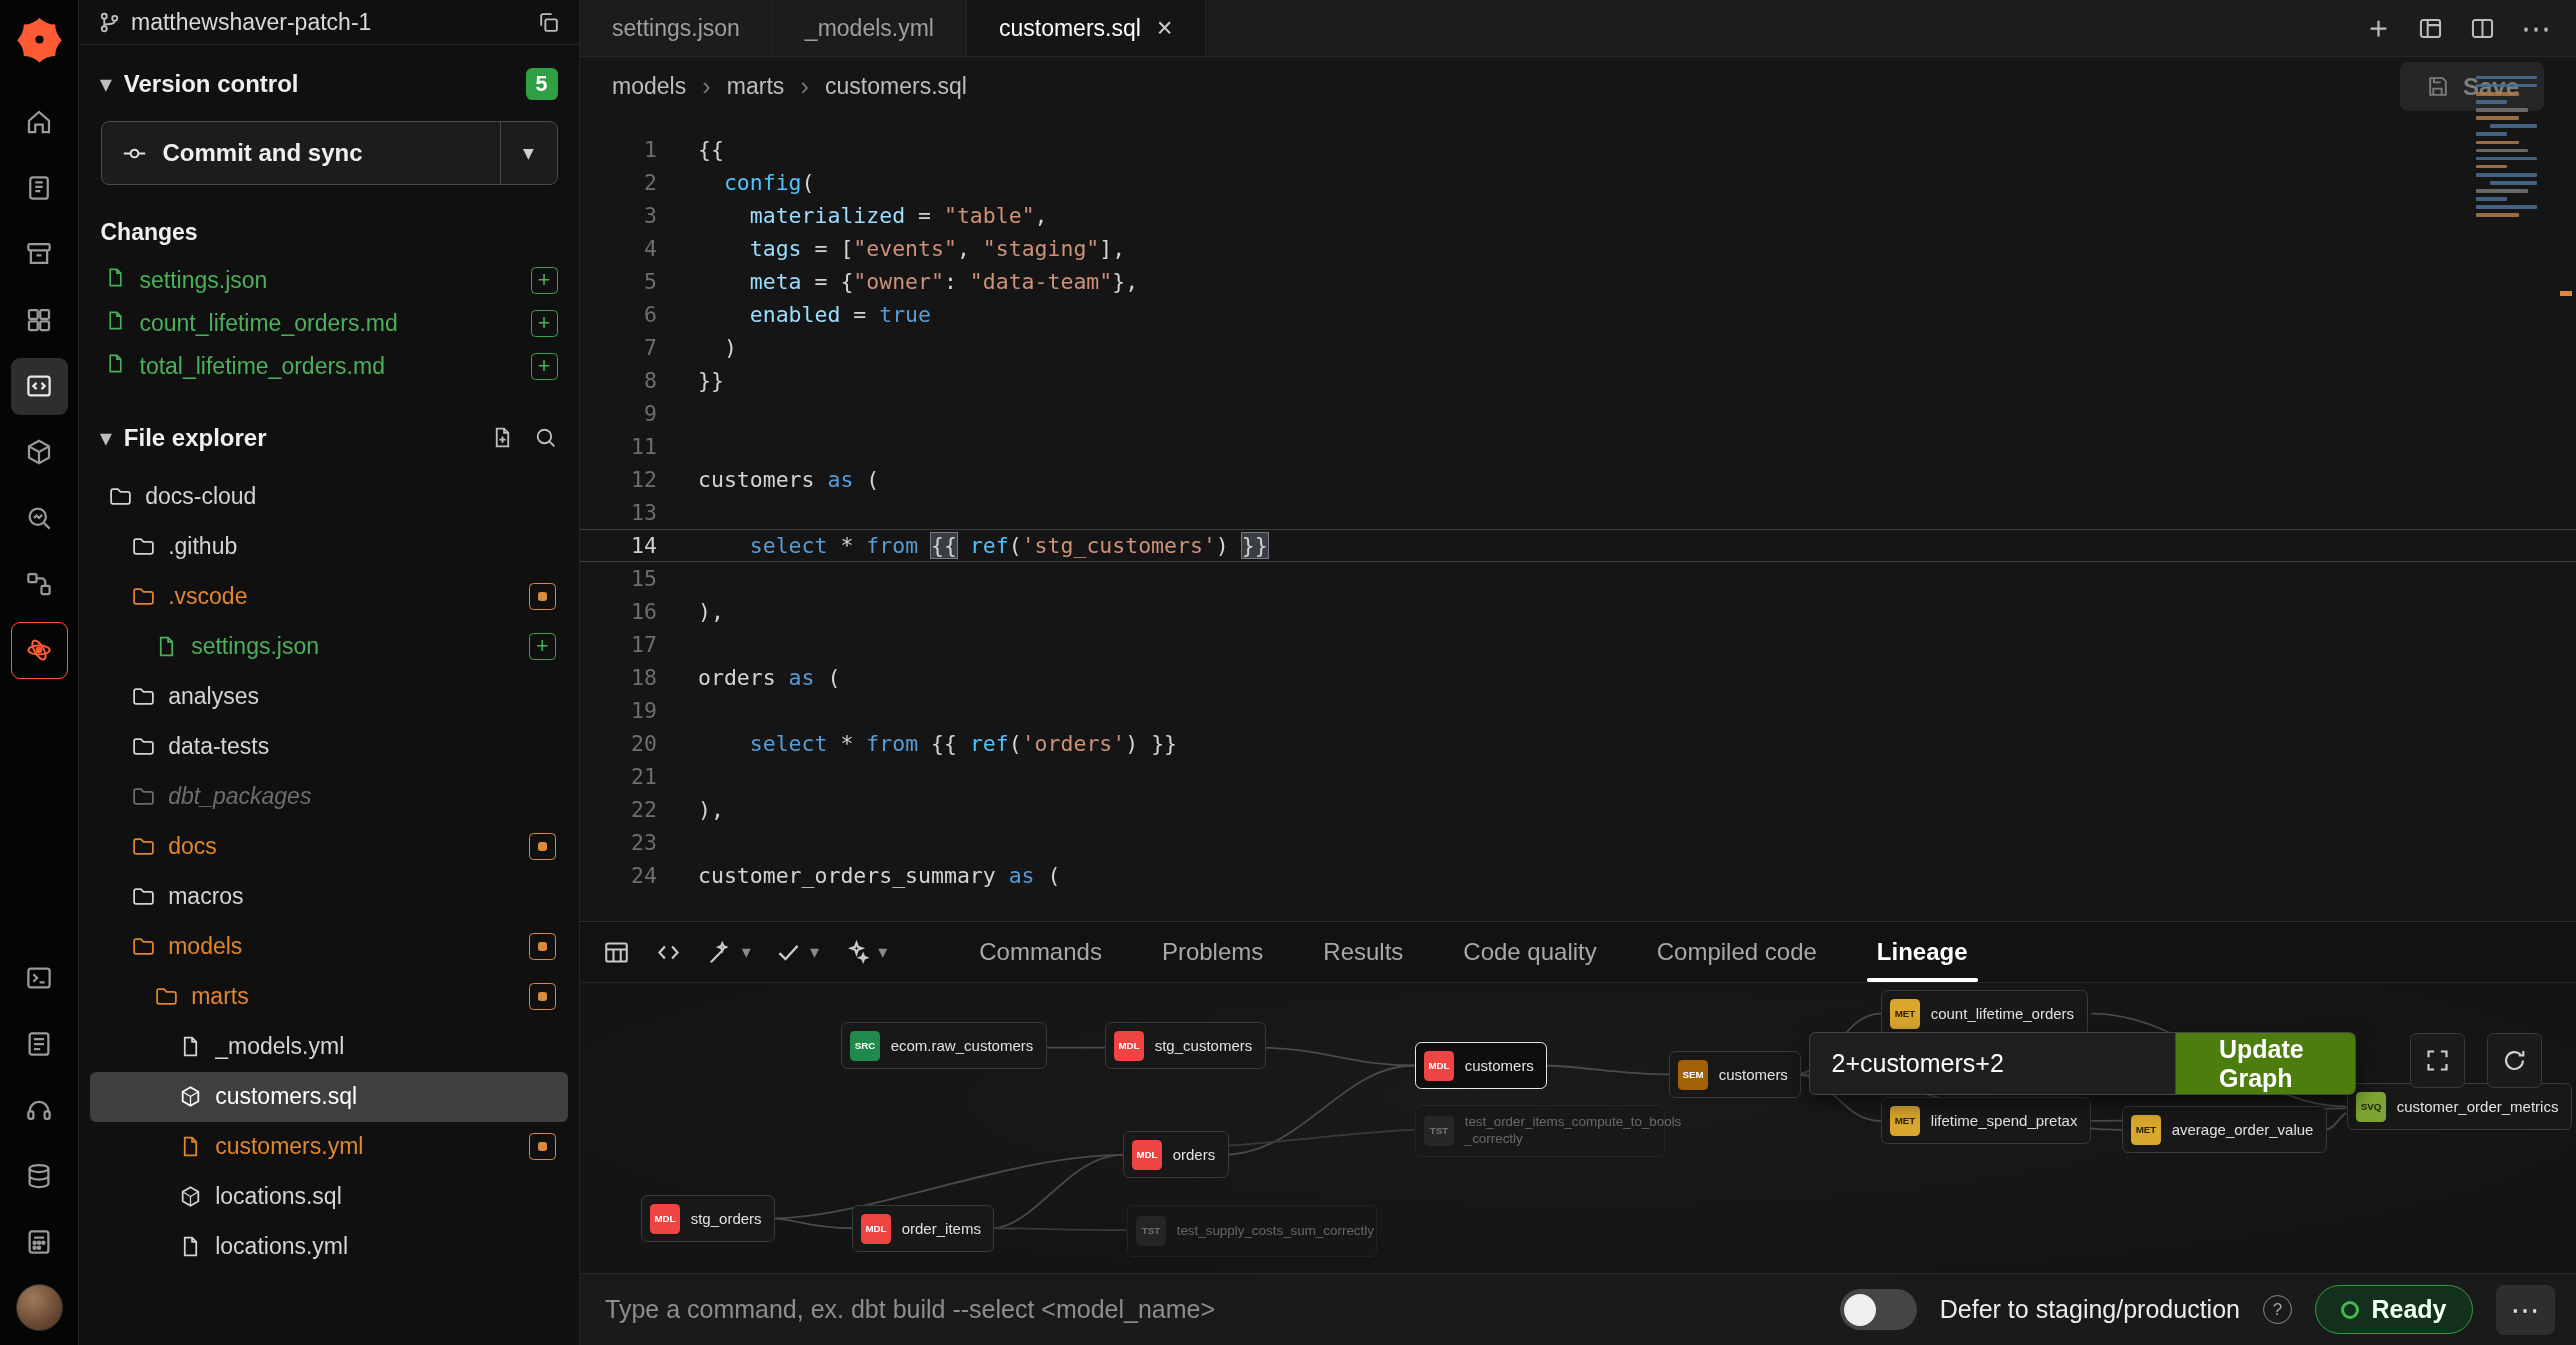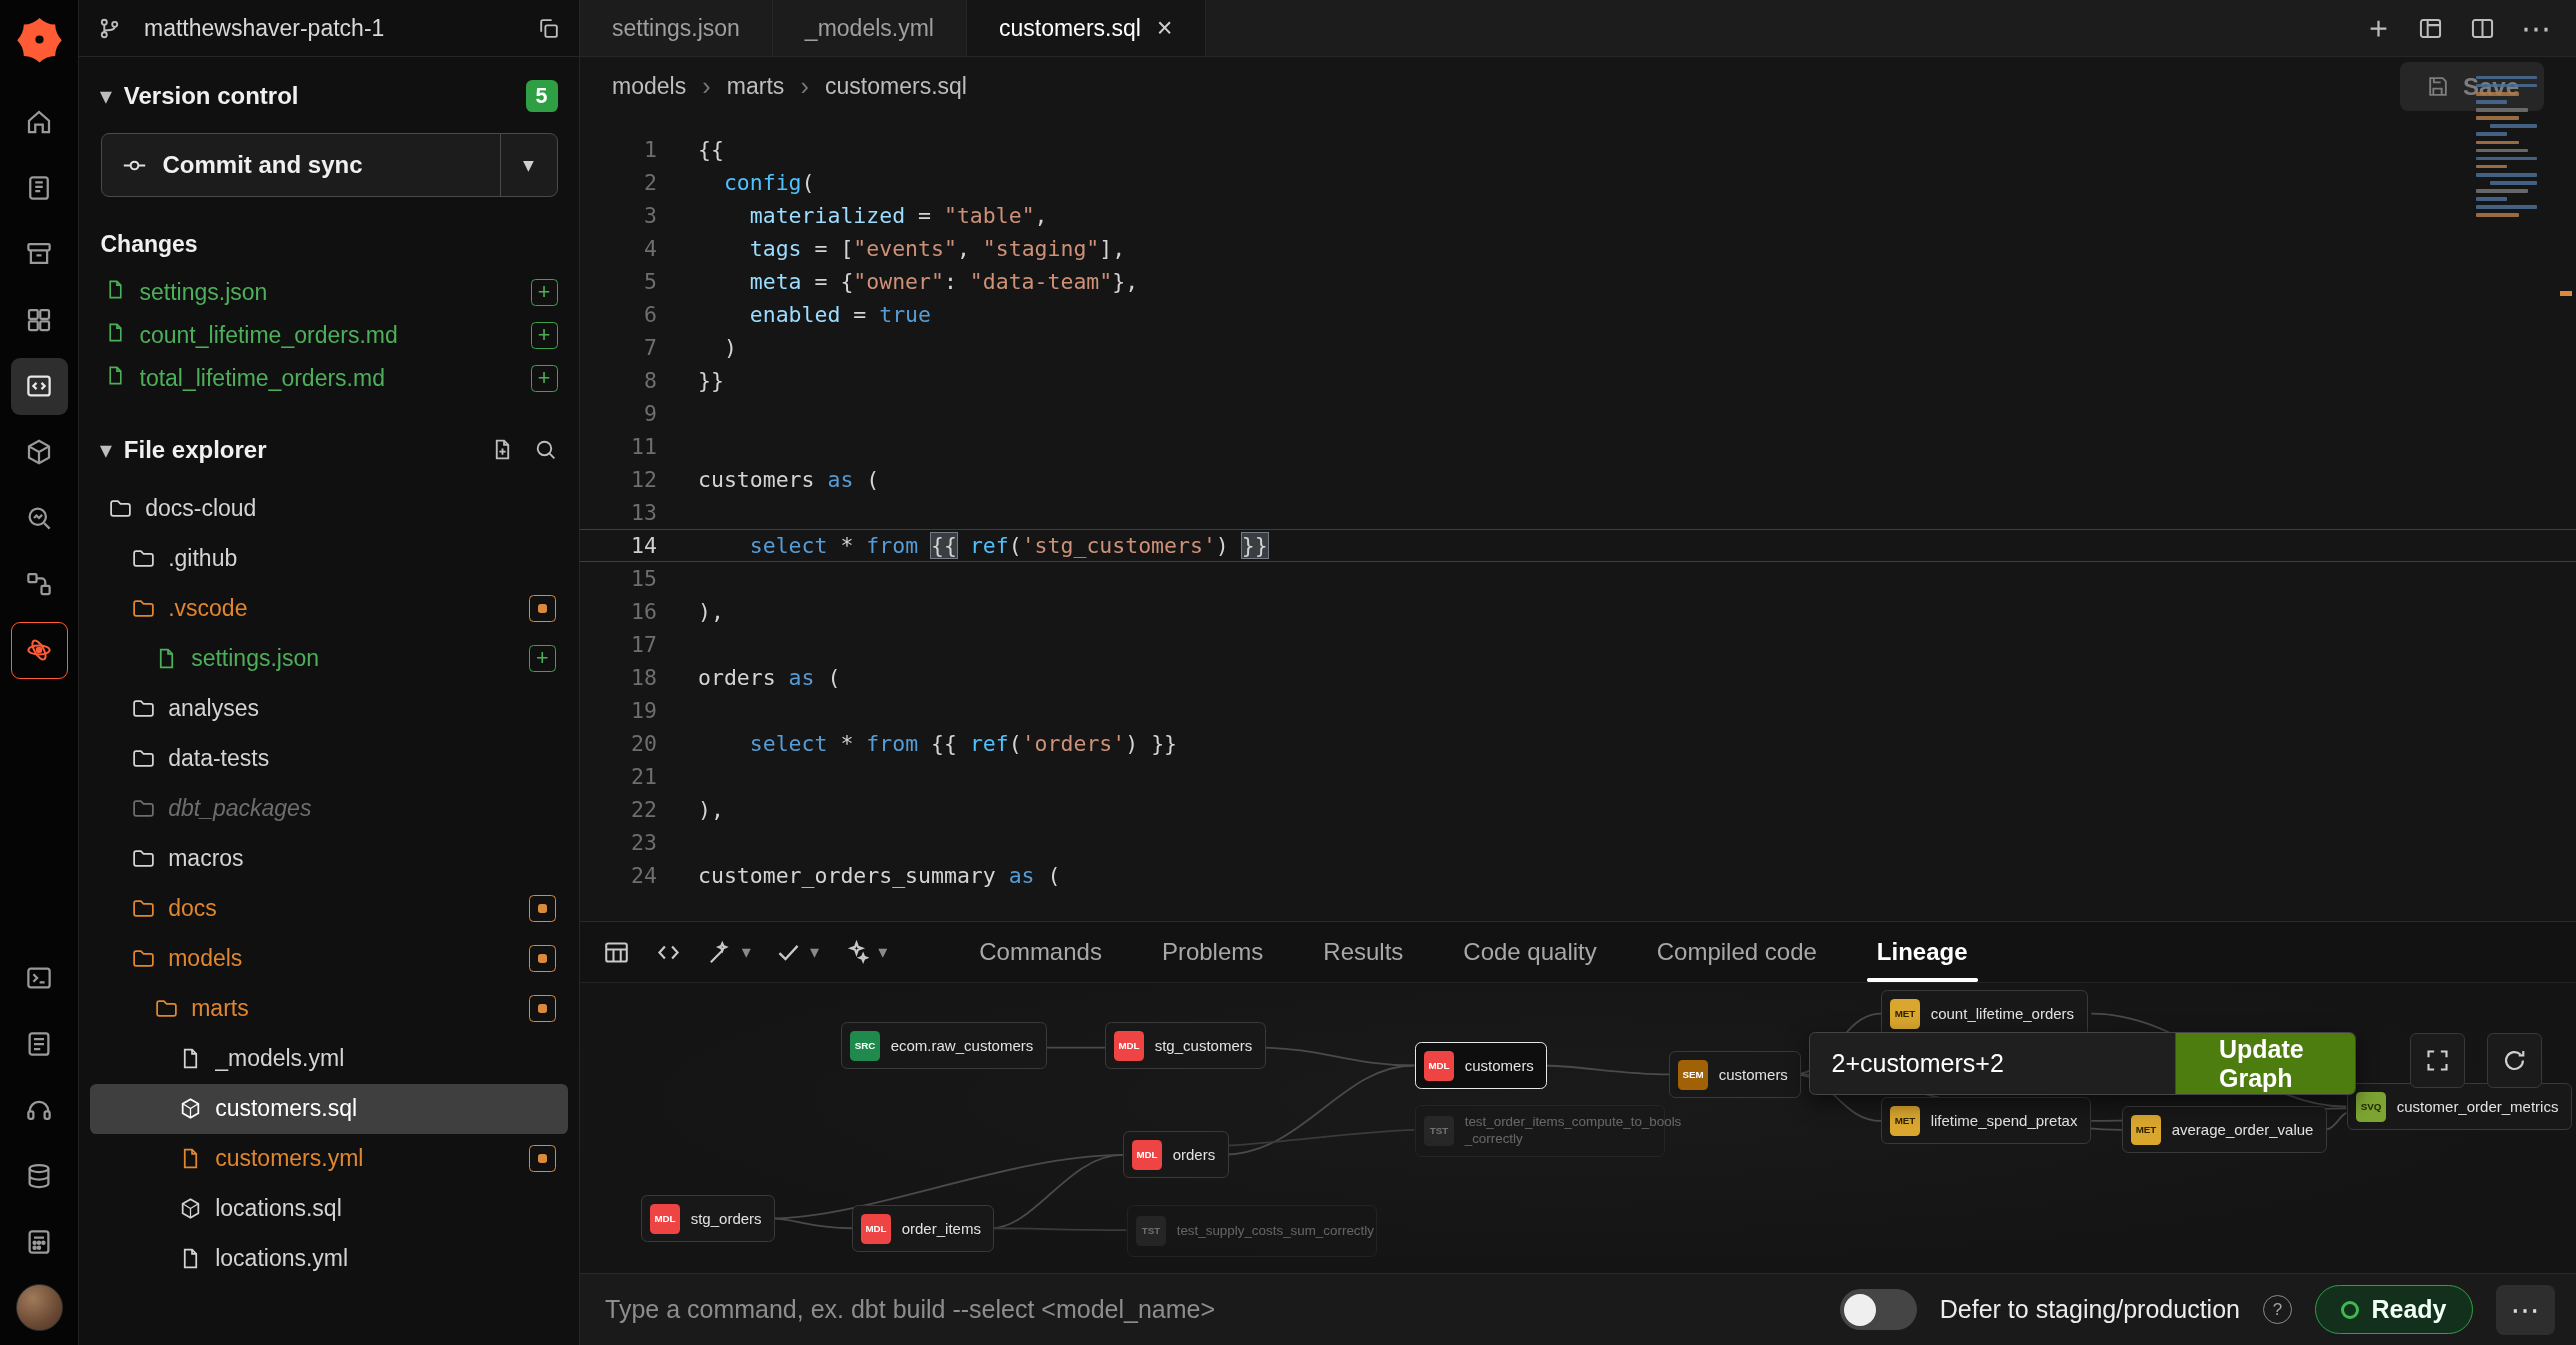--- a/index.html
+++ b/index.html
@@ -17,22 +17,22 @@
   .ab-icon.active { background:#2e2e2e; color:#e8e8e8; }
   .ab-icon.accent { border:1.8px solid #ff5c35; color:#ff5c35; }
   .ab-spacer { flex:1; }
   .avatar { width:47px; height:47px; border-radius:50%; margin:9px 0 14.3px;
     background:radial-gradient(circle at 35% 30%, #a07a5a, #6b4a34 60%, #4a3122);
     border:0.9px solid #333; }
 
   
   .sidebar { width:501px; flex:0 0 501px; background:#101010; border-right:0.9px solid #262626;
     display:flex; flex-direction:column; overflow:hidden; }
-  .branch-row { height:57px; border-bottom:0.9px solid #262626; display:flex; align-items:center;
-    padding:0 18px; gap:22px; color:#d8d8d8; font-size:23px; }
+  .branch-row { height:45px; border-bottom:0.9px solid #262626; display:flex; align-items:center;
+    padding:0 18px; gap:9px; color:#d8d8d8; font-size:23px; }
   .branch-row svg { width:25px; height:25px; color:#bdbdbd; flex:0 0 auto; }
   .branch-name { flex:1; white-space:nowrap; overflow:hidden; text-overflow:ellipsis; }
   .icon-btn { color:#bdbdbd; display:flex; align-items:center; justify-content:center; }
   .icon-btn svg { width:25px; height:25px; }
 
   .section-header { display:flex; align-items:center; gap:12.5px; padding:23px 21.5px 16px;
     font-size:24px; font-weight:700; color:#f0f0f0; }
   .chev { color:#bdbdbd; font-size:21.5px; }
   .vc-badge { margin-left:auto; min-width:32px; height:32px; background:#2ea043; color:#fff;
     border-radius:6.3px; font-size:21.5px; font-weight:700; display:flex; align-items:center;
@@ -421,38 +421,38 @@
           <span class="tname">data-tests</span>
         </div>
         <div class="tree-row muted" style="padding-left: 41px;">
           <span class="ticon">
             <svg viewBox="0 0 24 24" fill="none" stroke="currentColor" stroke-width="1.7">
               <path d="M3 7a2 2 0 0 1 2-2h4.5L12 7.5H19a2 2 0 0 1 2 2V17a2 2 0 0 1-2 2H5a2 2 0 0 1-2-2z"></path>
             </svg>
           </span>
           <span class="tname">dbt_packages</span>
         </div>
-        <div class="tree-row" style="padding-left: 41px;">
-          <span class="ticon">
-            <svg viewBox="0 0 24 24" fill="none" stroke="currentColor" stroke-width="1.7">
-              <path d="M3 7a2 2 0 0 1 2-2h4.5L12 7.5H19a2 2 0 0 1 2 2V17a2 2 0 0 1-2 2H5a2 2 0 0 1-2-2z"></path>
-            </svg>
-          </span>
-          <span class="tname">macros</span>
-        </div>
         <div class="tree-row orange" style="padding-left: 41px;">
           <span class="ticon">
             <svg viewBox="0 0 24 24" fill="none" stroke="currentColor" stroke-width="1.7">
               <path d="M3 7a2 2 0 0 1 2-2h4.5L12 7.5H19a2 2 0 0 1 2 2V17a2 2 0 0 1-2 2H5a2 2 0 0 1-2-2z"></path>
             </svg>
           </span>
           <span class="tname">docs</span>
           <span class="badge dot">
             <i></i>
           </span>
+        </div>
+        <div class="tree-row" style="padding-left: 41px;">
+          <span class="ticon">
+            <svg viewBox="0 0 24 24" fill="none" stroke="currentColor" stroke-width="1.7">
+              <path d="M3 7a2 2 0 0 1 2-2h4.5L12 7.5H19a2 2 0 0 1 2 2V17a2 2 0 0 1-2 2H5a2 2 0 0 1-2-2z"></path>
+            </svg>
+          </span>
+          <span class="tname">macros</span>
         </div>
         <div class="tree-row orange" style="padding-left: 41px;">
           <span class="ticon">
             <svg viewBox="0 0 24 24" fill="none" stroke="currentColor" stroke-width="1.7">
               <path d="M3 7a2 2 0 0 1 2-2h4.5L12 7.5H19a2 2 0 0 1 2 2V17a2 2 0 0 1-2 2H5a2 2 0 0 1-2-2z"></path>
             </svg>
           </span>
           <span class="tname">models</span>
           <span class="badge dot">
             <i></i>

